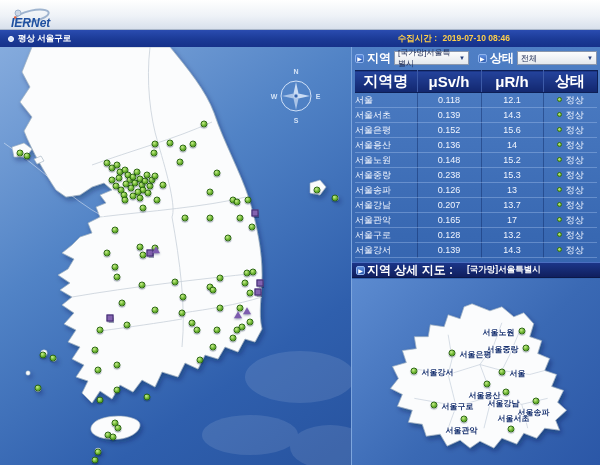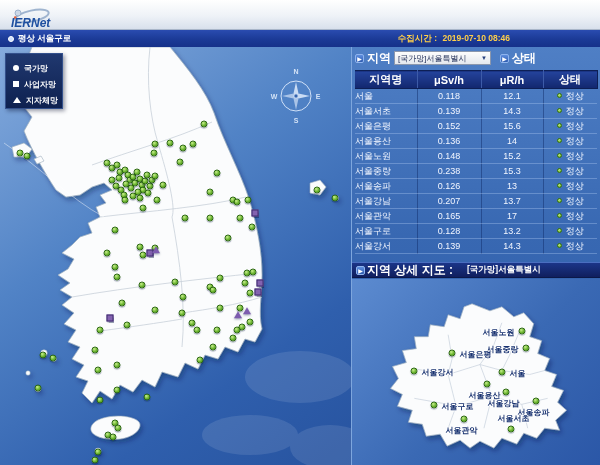--- a/index.html
+++ b/index.html
@@ -79,21 +79,21 @@
                text-align:center;flex:0 0 auto;}
   .flabel{font-size:12px;font-weight:bold;color:#fff;white-space:nowrap;}
   .fselect{display:flex;align-items:center;height:14px;background:linear-gradient(#fdfdfd,#e4e8ee);
            border:1px solid #8b97ad;font-size:8px;color:#1d2b55;padding:0 3px;cursor:pointer;}
   .fselect .arr{margin-left:auto;font-size:6px;color:#27407e;padding-left:4px;}
   .sel-region{width:97px;}
   .sel-status{width:104px;}
 
   table.stations{width:242px;margin:1px 3px 0 3px;border-collapse:collapse;table-layout:fixed;}
   table.stations th{height:16px;background:linear-gradient(#24439c,#12276e);
-        color:#fff;font-size:11px;font-weight:bold;border:1px solid #0d1f55;border-left:none;border-right:1px solid #3d5ba8;}
+        color:#fff;font-size:15px;font-weight:bold;border:1px solid #0d1f55;border-left:none;border-right:1px solid #3d5ba8;}
   table.stations th:last-child{border-right:1px solid #0d1f55;}
   table.stations td{height:15px;font-size:9px;color:#f2f6ff;
         border-bottom:1px solid rgba(180,205,245,.35);border-right:1px solid rgba(14,40,100,.45);padding:0;}
   table.stations td:last-child{border-right:none;}
   td.c-name{padding-left:5px;text-align:left;}
   td.c-val{text-align:center;}
   td.c-status{text-align:center;}
   .sdot{display:inline-block;width:5px;height:5px;border-radius:50%;margin-right:4px;
         background:radial-gradient(circle at 35% 30%,#c4ed89,#61ab26);border:1px solid #356f12;vertical-align:1px;}
   col.w-name{width:62px;}col.w-usv{width:64px;}col.w-ur{width:62px;}col.w-st{width:54px;}
@@ -223,34 +223,20 @@
           <circle cx="28" cy="31" r="2.2" fill="#2f5fad" stroke="#e7f1ff" stroke-width="1"></circle>
         </g>
         <g font-size="7" font-weight="bold" fill="#eaf3ff" text-anchor="middle" font-family="Liberation Sans, sans-serif">
           <text x="28" y="9">N</text>
           <text x="28" y="58">S</text>
           <text x="6" y="34">W</text>
           <text x="50" y="34">E</text>
         </g>
       </svg>
 
-      <div class="legend" id="legend-box">
-          <div class="legend-row">
-            <span class="mk mk-circle"></span>
-            <span class="lbl">국가망</span>
-          </div>
-          <div class="legend-row">
-            <span class="mk mk-square"></span>
-            <span class="lbl">사업자망</span>
-          </div>
-          <div class="legend-row">
-            <span class="mk mk-triangle"></span>
-            <span class="lbl">지자체망</span>
-          </div>
-        </div>
 
       <div id="map-dots">
           <div class="mdot" style="left: 107px; top: 116px;"></div>
           <div class="mdot" style="left: 112px; top: 121px;"></div>
           <div class="mdot" style="left: 117px; top: 118px;"></div>
           <div class="mdot" style="left: 120px; top: 125px;"></div>
           <div class="mdot" style="left: 125px; top: 123px;"></div>
           <div class="mdot" style="left: 128px; top: 128px;"></div>
           <div class="mdot" style="left: 130px; top: 133px;"></div>
           <div class="mdot" style="left: 133px; top: 130px;"></div>
@@ -363,20 +349,24 @@
 
       <div class="filters">
         <span class="arrow-badge">▶</span>
         <span class="flabel">지역</span>
         <div class="fselect sel-region">
           <span>[국가망]서울특별시</span>
           <span class="arr">▼</span>
         </div>
         <span class="arrow-badge" style="margin-left:6px;">▶</span>
         <span class="flabel">상태</span>
+        <div class="fselect sel-status">
+          <span>전체</span>
+          <span class="arr">▼</span>
+        </div>
       </div>
 
       <table class="stations">
         <colgroup>
             <col class="w-name">
             <col class="w-usv">
             <col class="w-ur">
             <col class="w-st">
           </colgroup>
         <thead>

